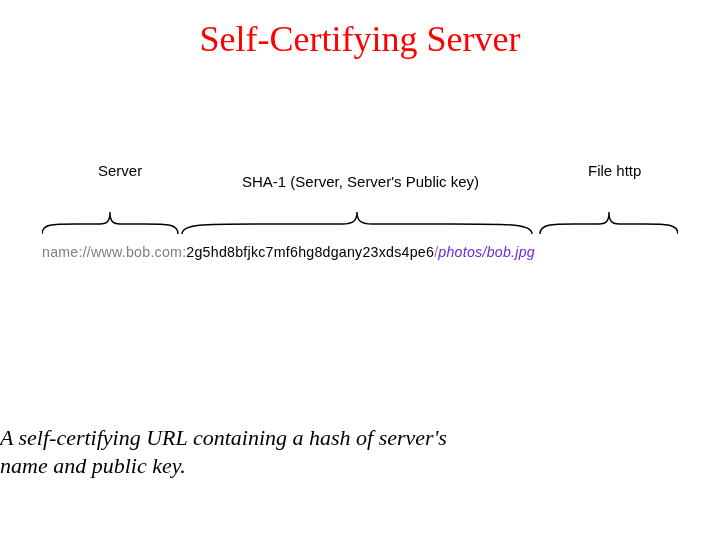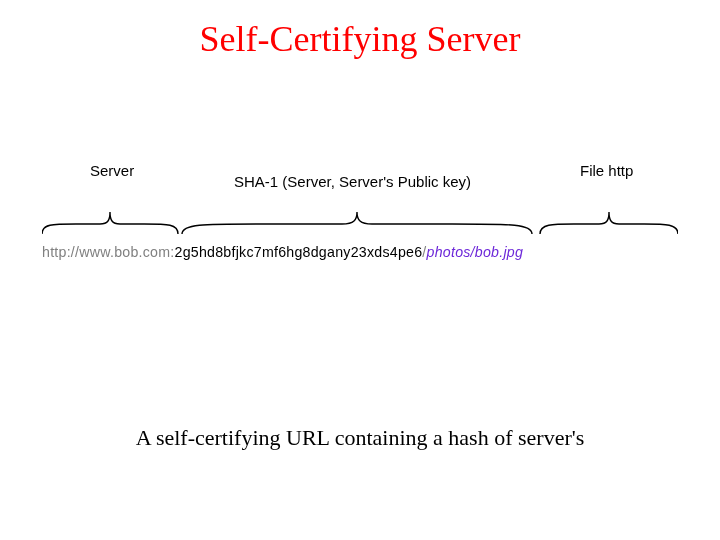--- a/index.html
+++ b/index.html
@@ -21,21 +21,21 @@
   .diagram {
     position: absolute;
     top: 162px;
     left: 42px;
     width: 636px;
     height: 120px;
   }
   .labels-row {
     position: absolute;
     top: 0;
-    left: 0;
+    left: 8px;
     width: 100%;
     height: 22px;
     font-family: Arial, Helvetica, sans-serif;
     font-size: 15px;
     color: #000;
   }
   .label-server { position: absolute; left: 48px; }
   .label-sha1   { position: absolute; left: 192px; margin-top: 11px; }
   .label-file   { position: absolute; left: 538px; }
   .url-row {
@@ -58,24 +58,24 @@
     top: 28px;
     left: 0;
     width: 636px;
     height: 48px;
   }
   .caption {
     position: absolute;
     top: 424px;
     left: 0;
     width: 720px;
-    text-align: center;
     font-size: 22px;
     color: #000;
     line-height: 1.25;
+    font-style: italic;
   }
 </style>
 </head>
 <body>
 
 <h1 class="title">Self-Certifying Server</h1>
 
 <div class="diagram">
 
   <div class="labels-row">
@@ -87,20 +87,21 @@
   <svg class="brace-svg" viewBox="0 0 636 48">
 
     <path d="M0 44 C0 34 10 34 34 34 L58 34 C66 34 68 30 68 22 C68 30 70 34 78 34 L102 34 C126 34 136 34 136 44" fill="none" stroke="#000" stroke-width="1.4"></path>
 
     <path d="M140 44 C140 34 160 34 220 34 L300 34 C312 34 315 30 315 22 C315 30 318 34 330 34 L410 34 C470 34 490 34 490 44" fill="none" stroke="#000" stroke-width="1.4"></path>
 
     <path d="M498 44 C498 34 510 34 532 34 L557 34 C565 34 567 30 567 22 C567 30 569 34 577 34 L602 34 C624 34 636 34 636 44" fill="none" stroke="#000" stroke-width="1.4"></path>
   </svg>
 
   <div class="url-row">
-    <span class="url-server">http://www.bob.com:</span><span class="url-hash">2g5hd8bfjkc7mf6hg8dgany23xds4pe6</span><span class="url-slash">/</span><span class="url-file">photos/bob.jpg</span>
+    <span class="url-server">name://www.bob.com:</span><span class="url-hash">2g5hd8bfjkc7mf6hg8dgany23xds4pe6</span><span class="url-slash">/</span><span class="url-file">photos/bob.jpg</span>
   </div>
 
 </div>
 
 <div class="caption">
   <span>A self-certifying URL containing a hash of server's</span><br>
+  <span>name and public key.</span>
 </div>
 
 </body></html>

